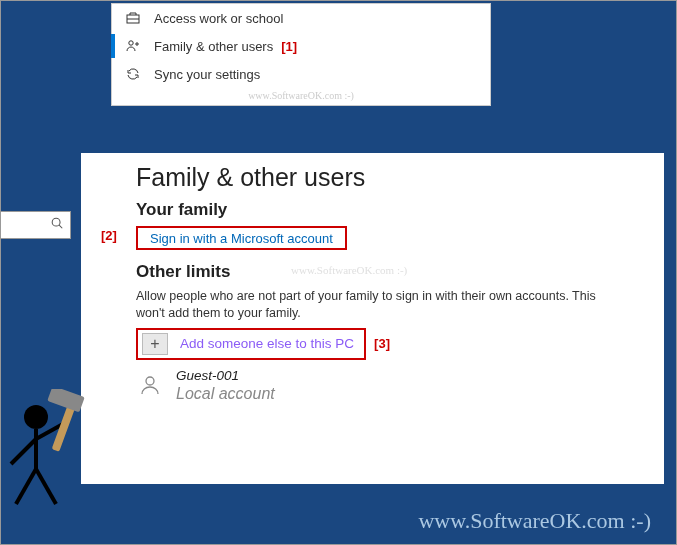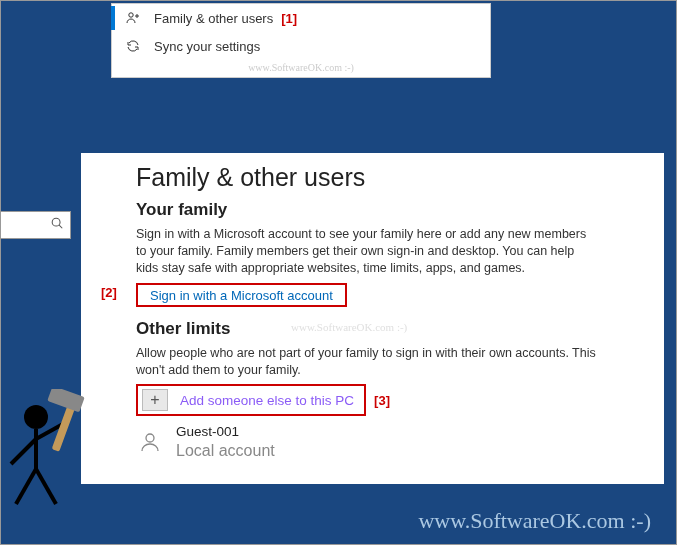--- a/index.html
+++ b/index.html
@@ -189,21 +189,21 @@
     }
     .user-icon {
       width: 28px;
       height: 28px;
       margin-right: 12px;
       display: flex;
       align-items: center;
       justify-content: center;
     }
     .user-icon svg { width: 24px; height: 24px; }
-    .user-info { line-height: 1.2; }
+    .user-info { line-height: 1.2; font-style: italic; }
     .user-name { font-size: 13.5px; color: #222; }
     .user-sub { font-size: 16px; color: #888; text-align: center; }
     
     
     .stick-figure {
       position: absolute;
       left: 0px;
       bottom: 35px;
       width: 100px;
       height: 120px;
@@ -216,20 +216,30 @@
       right: 25px;
       font-family: "Comic Sans MS", cursive;
       font-size: 22px;
       color: #abc8e2;
     }
   </style>
 </head>
 <body>
 
 <div class="nav-panel">
+  <div class="nav-item">
+    <span class="nav-icon">
+      <svg viewBox="0 0 16 16" fill="none" stroke="#333" stroke-width="1">
+          <rect x="2" y="5" width="12" height="8"></rect>
+          <path d="M5 5V3h6v2"></path>
+          <line x1="2" y1="9" x2="14" y2="9"></line>
+        </svg>
+    </span>
+    <span>Access work or school</span>
+  </div>
   <div class="nav-item selected">
     <span class="nav-icon">
       <svg viewBox="0 0 16 16" fill="none" stroke="#333" stroke-width="1">
           <circle cx="6" cy="5" r="2.2"></circle>
           <path d="M2 13c0-2.5 2-4 4-4s4 1.5 4 4"></path>
           <line x1="12" y1="4" x2="12" y2="8"></line>
           <line x1="10" y1="6" x2="14" y2="6"></line>
         </svg>
     </span>
     <span>Family &amp; other users</span>
@@ -256,21 +266,20 @@
         <line x1="10.5" y1="10.5" x2="14" y2="14"></line>
       </svg>
   </span>
 </div>
 
 <div class="main-panel">
   <div class="content">
     <h1>Family &amp; other users</h1>
     
     <h2>Your family</h2>
-    <p class="desc">Sign in with a Microsoft account to see your family here or add any new members to your family. Family members get their own sign-in and desktop. You can help kids stay safe with appropriate websites, time limits, apps, and games.</p>
     
     <div class="link-row">
       <span class="annotation-left">[2]</span>
       <span class="link-box">
         <span class="link-text">Sign in with a Microsoft account</span>
       </span>
     </div>
     
     <div style="position:relative; margin-top:12px;">
       <h2>Other limits</h2>

